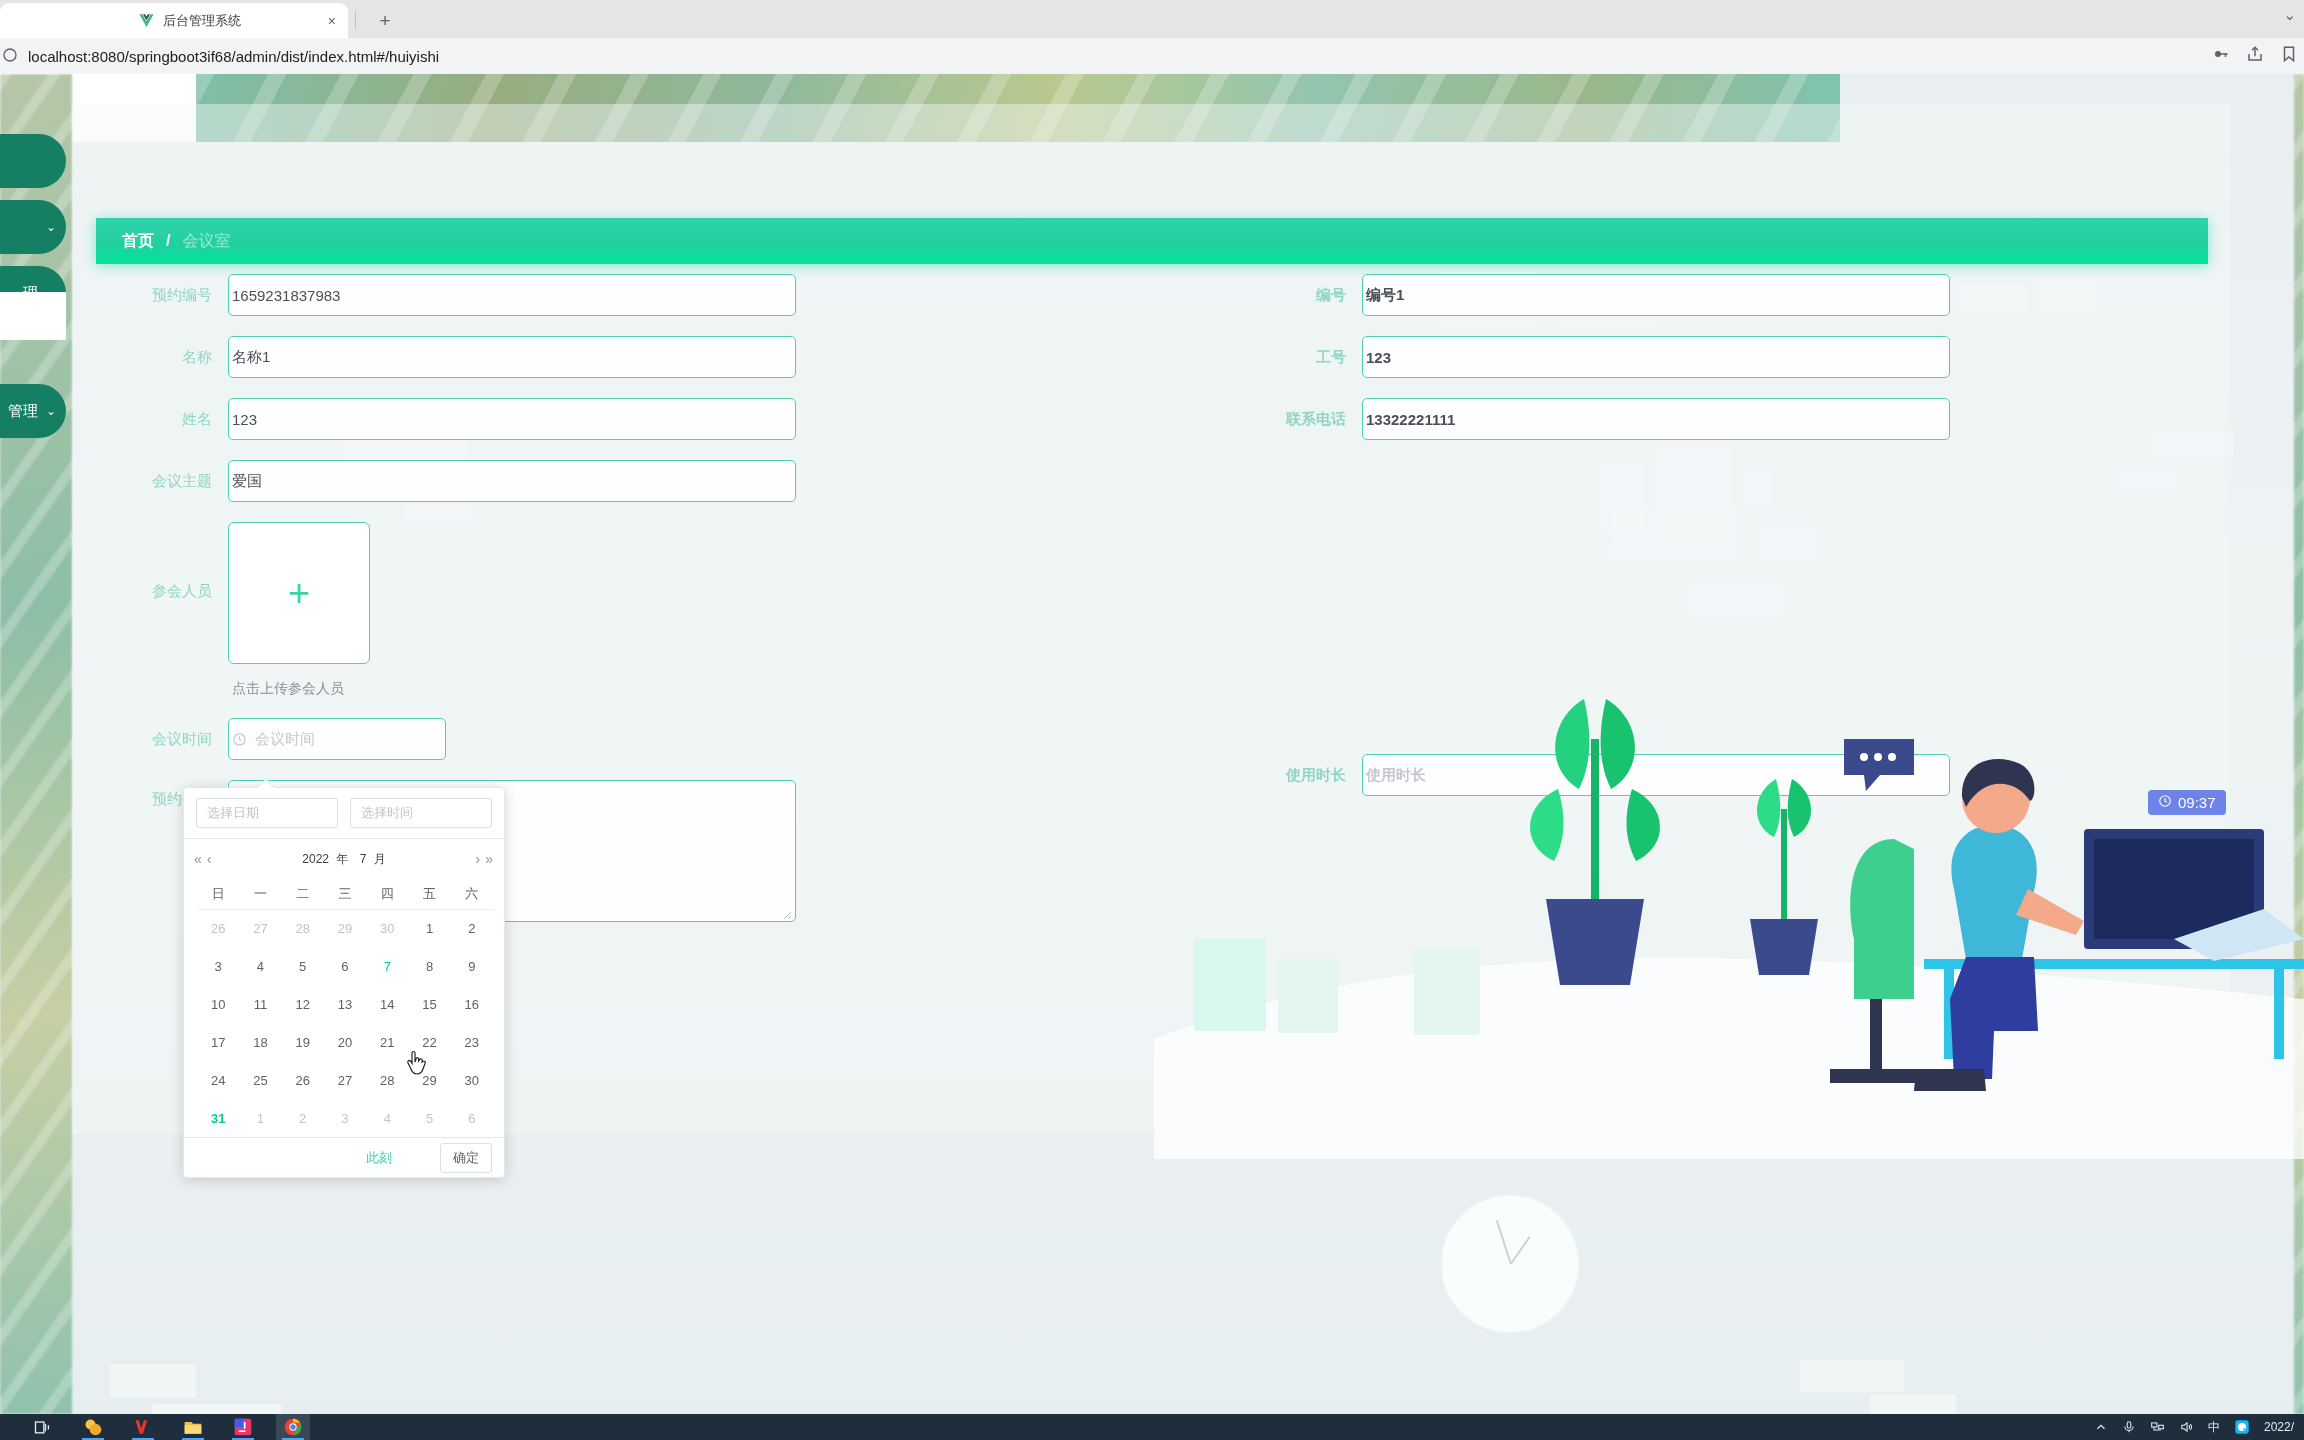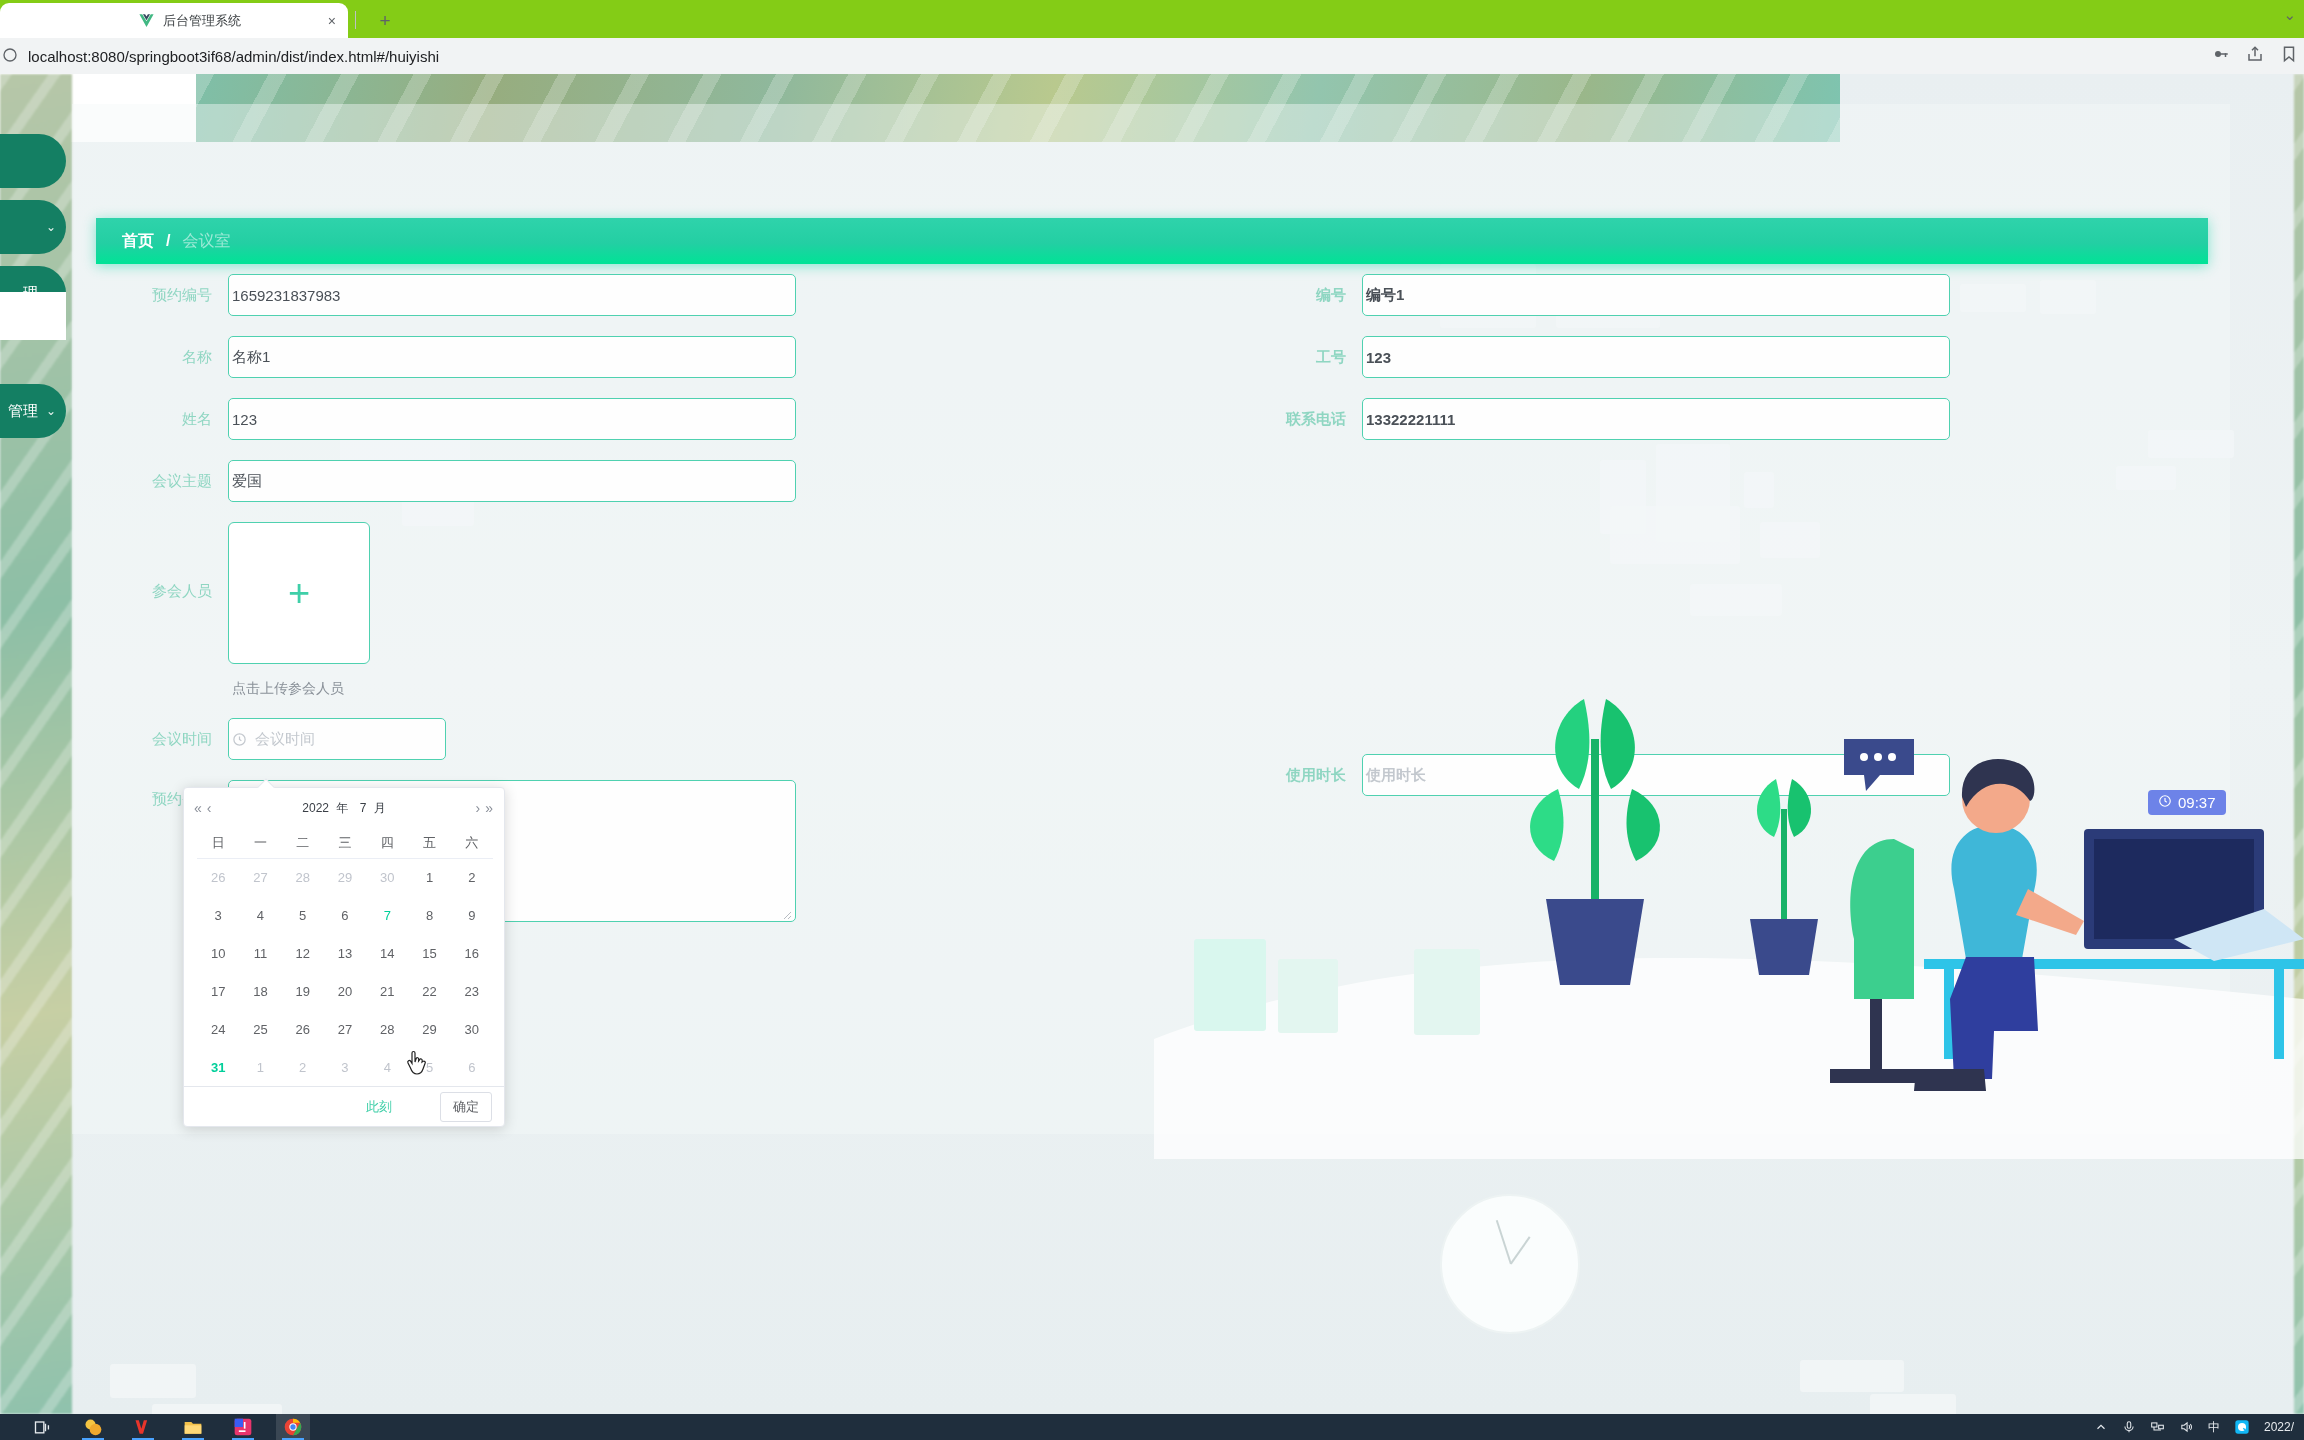--- a/index.html
+++ b/index.html
@@ -3,21 +3,21 @@
 <meta charset="utf-8">
 <style>
   * { box-sizing: border-box; margin: 0; padding: 0; }
   html, body {
     width: 2304px; height: 1440px; overflow: hidden;
     font-family: "Liberation Sans", "DejaVu Sans", sans-serif;
     background: #ffffff;
   }
 
   
-  #browser-chrome { position: absolute; top: 0; left: 0; width: 2304px; height: 74px; background: #84cc16; }
+  #browser-chrome { position: absolute; top: 0; left: 0; width: 2304px; height: 74px; background: #e5e5e5; }
   .tabstrip { position: absolute; top: 0; left: 0; width: 2304px; height: 38px; }
   .tab {
     position: absolute; top: 3px; height: 35px;
     border-radius: 9px 9px 0 0; display: flex; align-items: center;
     padding: 0 12px; gap: 8px;
   }
   .tab.blank { left: 0; width: 148px; background: #ffffff; }
   .tab.active { left: 126px; width: 222px; background: #ffffff; }
   .tab-favicon { width: 17px; height: 17px; flex: 0 0 17px; display:block; }
   .tab-title { font-size: 13px; color: #3c4043; white-space: nowrap; overflow: hidden; }
@@ -414,20 +414,24 @@
     <span>09:37</span>
   </div>
 
   <div class="clock-big">
     <div class="h"></div>
       <div class="m"></div>
   </div>
 
   <div class="datepicker">
     <div class="dp-arrow"></div>
+    <div class="dp-editors">
+      <div class="dp-editor">选择日期</div>
+      <div class="dp-editor">选择时间</div>
+    </div>
     <div class="dp-header">
       <span class="dp-nav">«</span>
       <span class="dp-nav" style="margin-left:4px;">‹</span>
       <span class="dp-title">
         <span>2022</span>
         <span>年</span>
         <span style="margin-left:6px;">7</span>
         <span>月</span>
       </span>
       <span class="dp-nav" style="margin-right:4px;">›</span>

